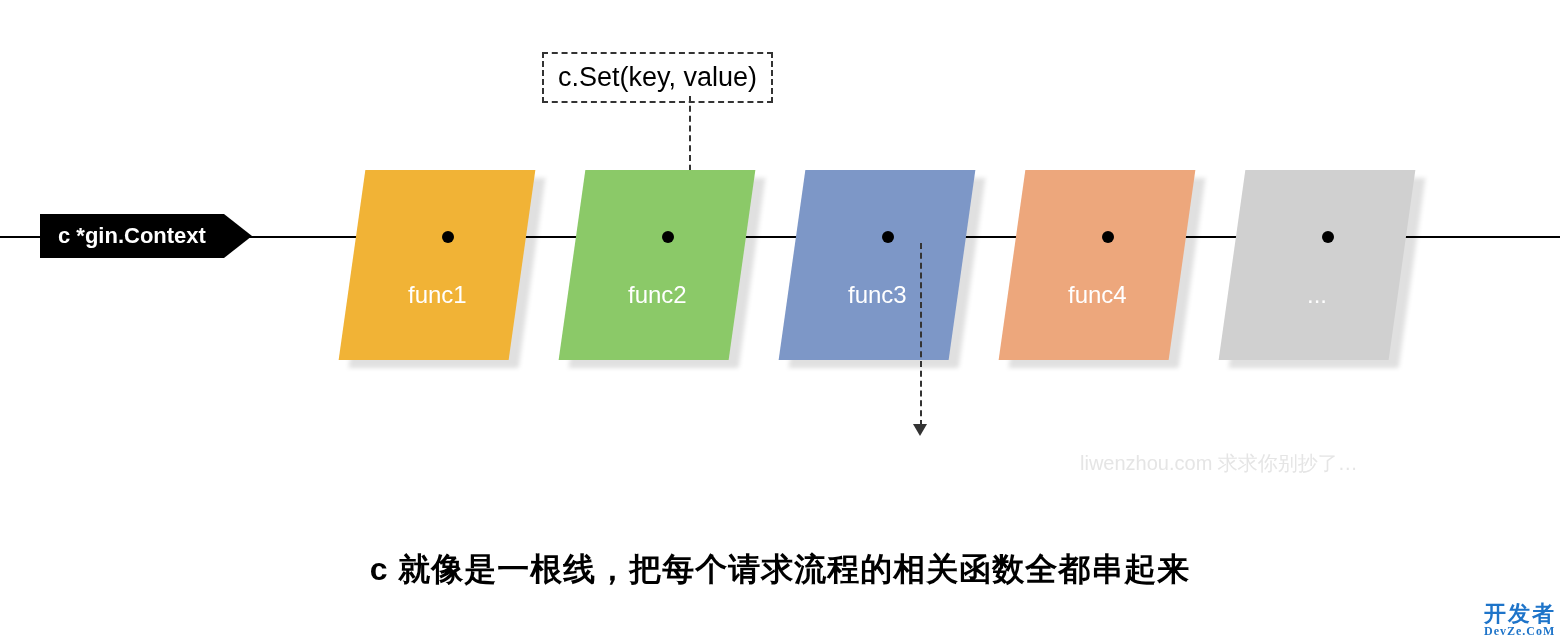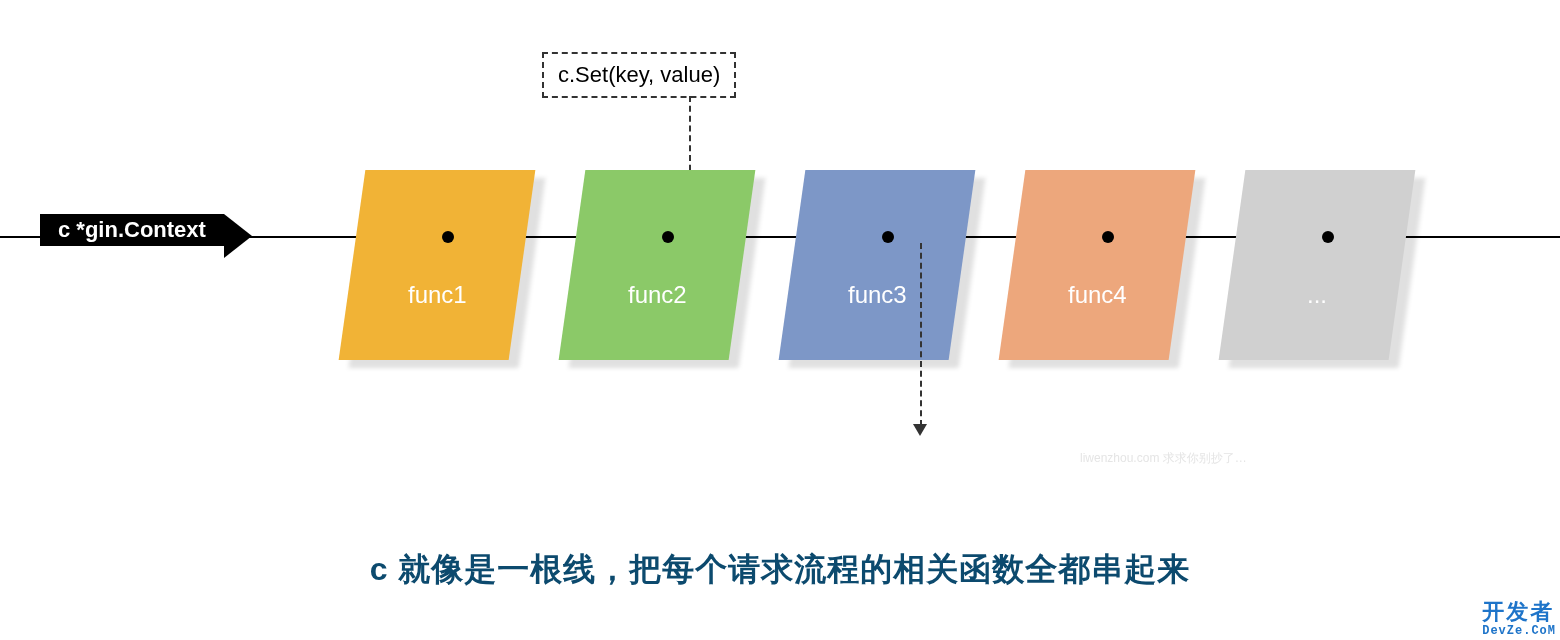--- a/index.html
+++ b/index.html
@@ -22,21 +22,21 @@
     top: 236px;
     height: 2px;
     background: #000;
   }
 
   
   .tag {
     position: absolute;
     left: 40px;
     top: 214px;
-    height: 32px;
+    height: 44px;
     display: flex;
     align-items: center;
     color: #fff;
     font-weight: 600;
     font-size: 22px;
     padding: 0 18px;
     background: #000;
   }
   .tag-arrow {
     position: absolute;
@@ -85,21 +85,21 @@
     background: #000;
     border-radius: 50%;
     z-index: 5;
   }
 
   
   .callout {
     position: absolute;
     padding: 8px 14px;
     border: 2px dashed #333;
-    font-size: 22px;
+    font-size: 27px;
     background: #fff;
   }
 
   
   .vconn {
     position: absolute;
     border-left: 2px dashed #333;
   }
   .arrow-down {
     position: absolute;
@@ -110,39 +110,39 @@
   }
 
   
   .caption {
     position: absolute;
     top: 548px;
     left: 0; right: 0;
     text-align: center;
     font-size: 32px;
     font-weight: 700;
-    color: #0c4a6e;
+    color: #000000;
     letter-spacing: 1px;
   }
 
   
   .watermark {
     position: absolute;
     color: #e5e5e5;
-    font-size: 12px;
+    font-size: 20px;
   }
   .wm-logo {
     position: absolute;
     right: 4px; bottom: 2px;
     font-size: 22px;
     font-weight: 700;
     line-height: 1.05;
     color: #1e74c9;
     text-align: left;
-    font-family: Liberation Mono, monospace;
+    font-family: Liberation Serif, serif;
     margin-left: 16px;
   }
   .wm-logo .t1 { letter-spacing: 2px; }
   .wm-logo .t2 { letter-spacing: 1px; font-size: 12px; }
 </style>
 </head>
 <body>
 
 <div class="stage">
 

